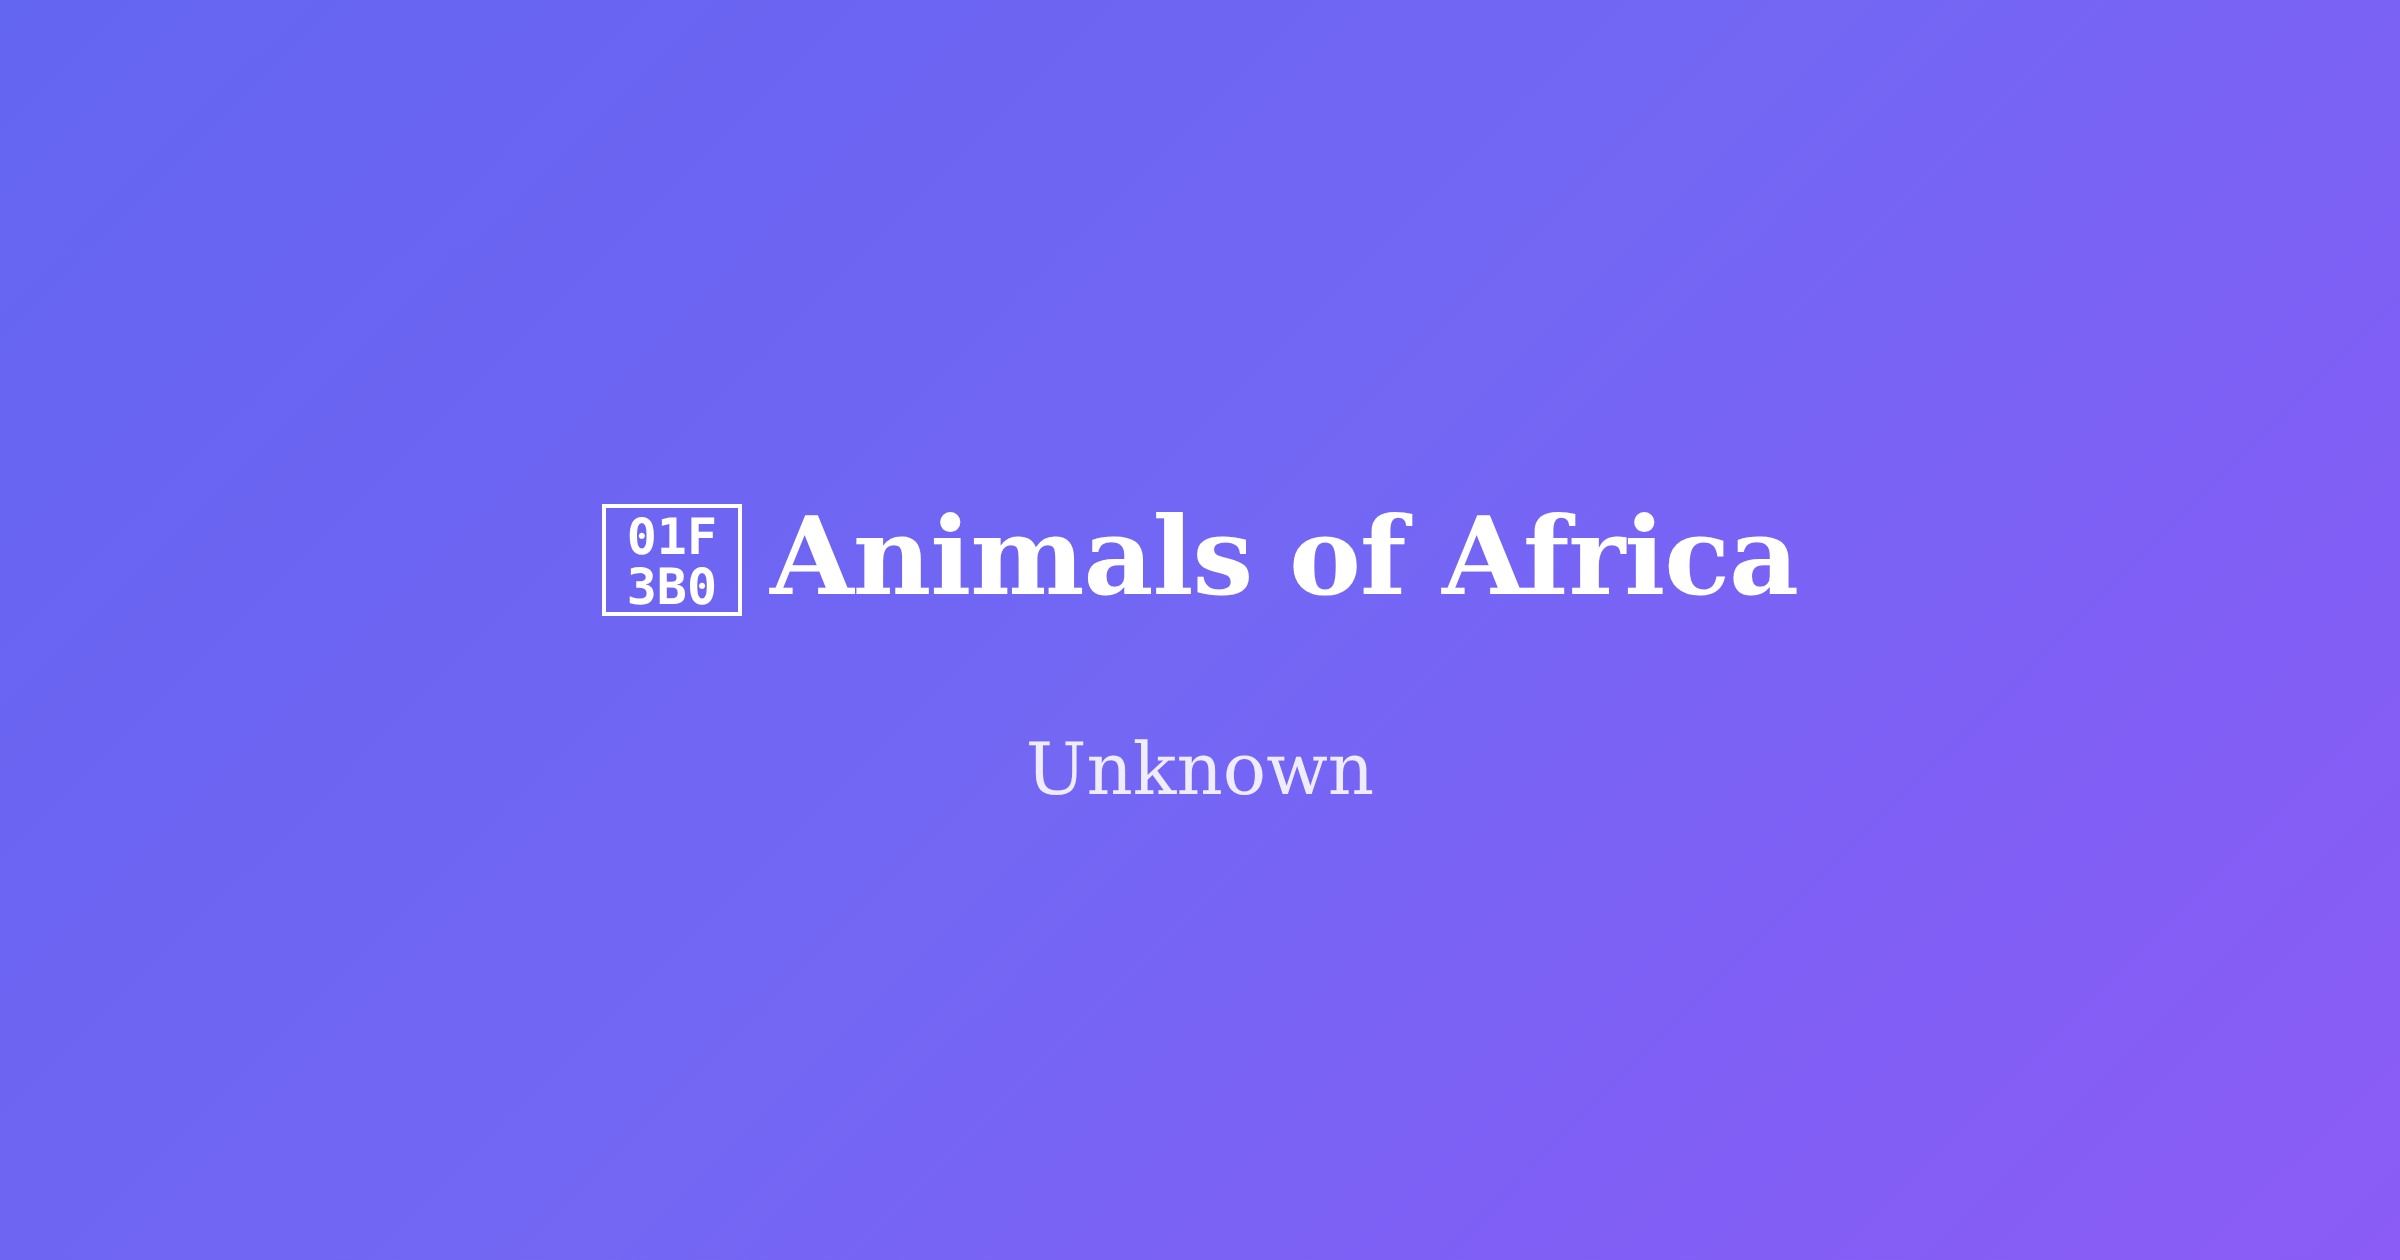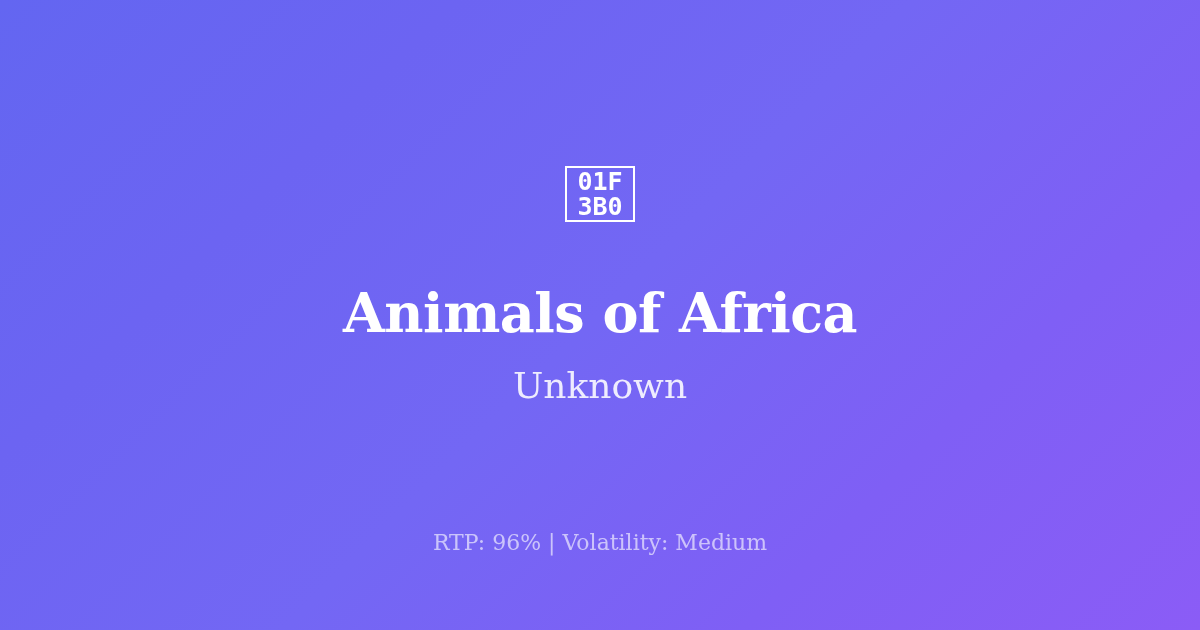--- a/index.html
+++ b/index.html
@@ -30,21 +30,20 @@
   .title-row {
     position: absolute;
     top: 232px;
     left: 0;
     right: 0;
     display: flex;
     align-items: center;
     justify-content: center;
     gap: 14px;
     height: 92px;
-    flex-direction: column;
   }
 
   
   .tofu-glyph {
     box-sizing: border-box;
     width: 70px;
     height: 56px;
     border: 2px solid #ffffff;
     padding: 3px 2px 2px 2px;
     display: flex;
@@ -115,15 +114,14 @@
       <span class="tofu-line">01F</span>
       <span class="tofu-line">3B0</span>
     </span>
 
     <h1 class="game-title">Animals of Africa</h1>
 
   </div>
 
   <div class="game-subtitle">Unknown</div>
 
-  <div class="game-meta">RTP: 96% | Volatility: Medium</div>
 
 </div>
 
 </body></html>

